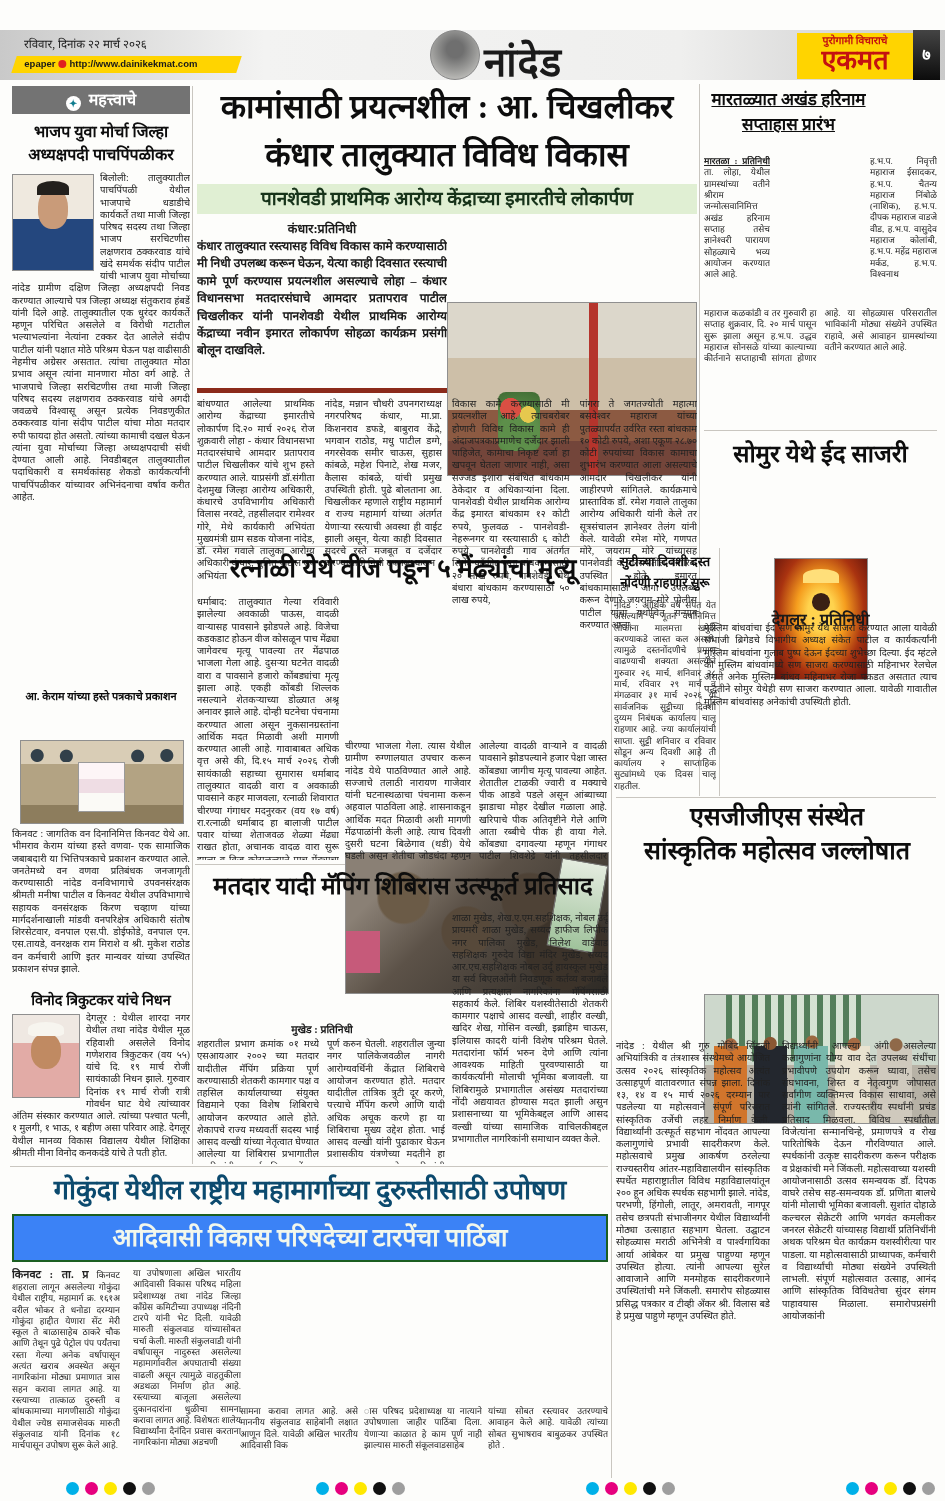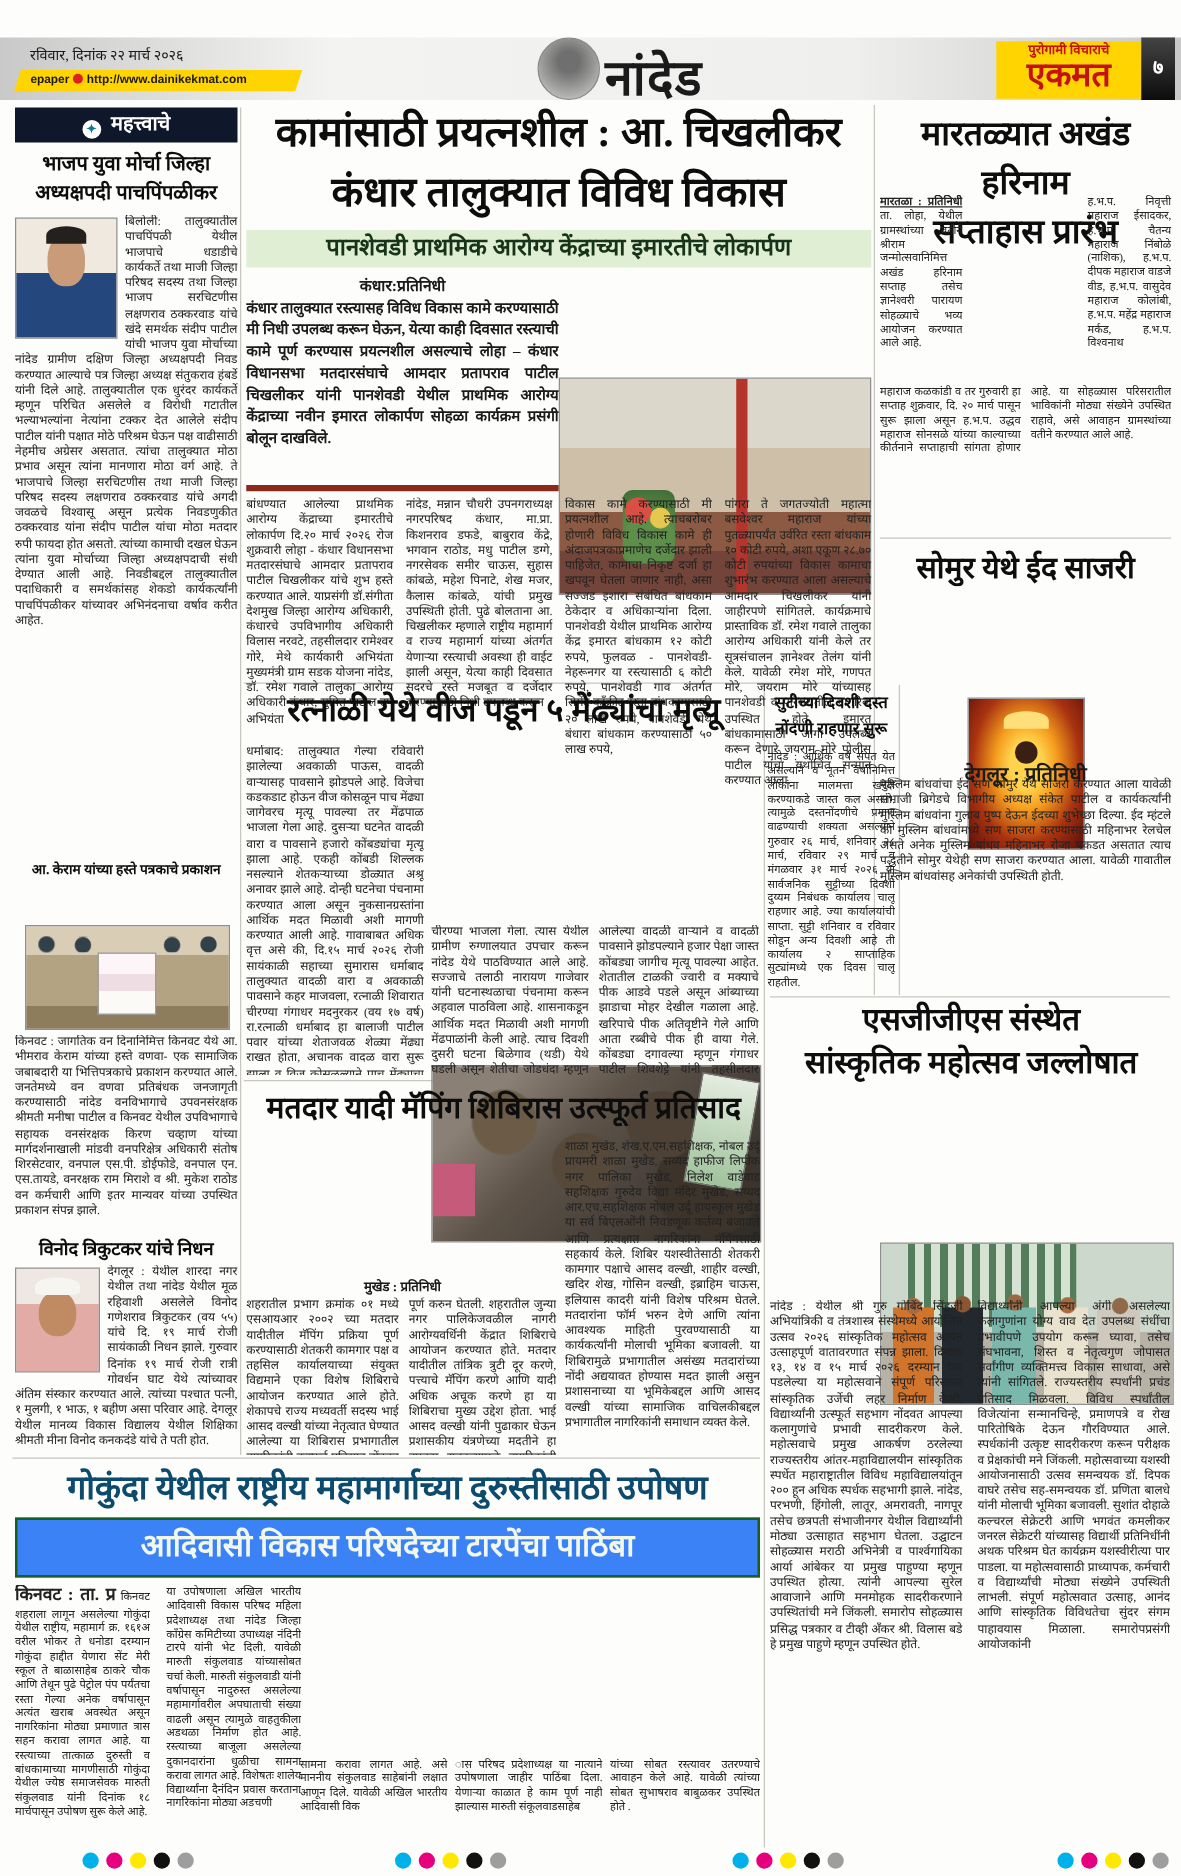--- a/index.html
+++ b/index.html
@@ -26,21 +26,21 @@
     background:radial-gradient(circle at 50% 38%,#6f6f6f 0 22%,#9a9a98 55%,#d9d8d4 100%);
     border:1px solid #888;}
   #mh-edition{left:484px;top:33px;font-size:40px;font-weight:900;letter-spacing:1px;}
   #mh-brandbox{left:797px;top:33px;width:116px;height:46px;background:#ffd400;text-align:center;}
   #mh-tagline{font-size:10.5px;font-weight:bold;color:#c41111;line-height:1.2;margin-top:2px;}
   #mh-brand{font-size:27px;font-weight:900;color:#c41111;line-height:0.9;}
   #mh-pagebox{left:913px;top:30px;width:27px;height:50px;background:linear-gradient(180deg,#444,#0c0c0c);
     color:#fff;font-size:16px;text-align:center;line-height:50px;font-weight:bold;}
 
   
-  #lc-badge{left:12px;top:86px;width:178px;height:28px;background:#0f172a;color:#fff;
+  #lc-badge{left:12px;top:86px;width:178px;height:28px;background:#737373;color:#fff;
     font-weight:bold;font-size:16px;text-align:center;line-height:28px;}
   .badge-ic{display:inline-block;width:15px;height:15px;border-radius:50%;background:#fff;color:#0e7c8f;
     font-size:10px;line-height:15px;margin-right:8px;vertical-align:-2px;}
   #lc-h1{left:12px;top:120px;width:178px;font-size:16px;line-height:1.45;}
   #lc-b1{left:12px;top:172px;width:178px;height:508px;}
   #lc-ph1{float:left;width:80px;height:95px;margin:2px 6px 3px 0;}
   .ph-bjp{background:linear-gradient(180deg,#efe9df 0 46%,#24477e 46% 100%);}
   .ph-bjp::before{content:"";position:absolute;left:31%;top:13%;width:38%;height:44%;border-radius:48% 48% 42% 42%;background:#c99b79;}
   .ph-bjp::after{content:"";position:absolute;left:30%;top:6%;width:40%;height:15%;border-radius:50% 50% 0 0;background:#23201d;}
   #lc-h2{left:12px;top:688px;width:178px;font-size:11px;line-height:1.5;}
@@ -92,21 +92,21 @@
     background:linear-gradient(180deg,#e4ecdf,#9fc29b);border:1px solid #777;}
   .ph-sheep::after{content:"";position:absolute;left:0;top:56%;width:13%;height:30%;background:#c65a7a;}
   #rt-c2{left:345px;top:740px;width:126px;height:120px;}
   #rt-c3{left:479px;top:740px;width:128px;height:120px;}
 
   
   #ds-h{left:614px;top:552px;width:102px;font-size:13px;line-height:1.6;}
   #ds-b{left:614px;top:600px;width:102px;height:196px;}
 
   
-  #mt-h{left:704px;top:88px;width:233px;font-size:27px;line-height:1.45;font-weight:900;}
+  #mt-h{left:672px;top:88px;width:233px;font-size:17px;line-height:1.45;font-weight:900;text-decoration:underline;}
   #mt-c1{left:704px;top:156px;width:66px;height:148px;}
   #mt-dl{font-weight:bold;font-size:9px;text-decoration:underline;}
   #mt-ph{left:774px;top:158px;width:92px;height:120px;}
   .ph-deity{background:radial-gradient(ellipse at 50% 44%,#ffd34e 0 20%,#f59d1e 38%,#a93310 66%,#570e0b 100%);}
   .ph-deity::before{content:"";position:absolute;left:40%;top:28%;width:20%;height:15%;border-radius:50%;background:#3a2014;}
   .ph-deity::after{content:"";position:absolute;left:30%;top:8%;width:40%;height:12%;border-radius:50% 50% 0 0;background:#ffdf7a;}
   #mt-c2{left:870px;top:156px;width:67px;height:148px;}
   #mt-cont{left:704px;top:308px;width:233px;height:118px;column-count:2;column-gap:8px;}
 
   
@@ -139,21 +139,21 @@
   #md-rc{left:452px;top:912px;width:156px;height:252px;}
   #md-dl{left:197px;top:1022px;width:250px;font-size:10.5px;}
   #md-c1{left:197px;top:1038px;width:122px;height:126px;}
   #md-c2{left:327px;top:1038px;width:118px;height:126px;}
 
   
   #gk-h{left:12px;top:1170px;width:596px;font-size:27px;font-weight:900;color:#0c4a6e;white-space:nowrap;}
   #gk-sub{left:12px;top:1214px;width:592px;height:44px;background:#3b82f6;border:2px solid #1b5e20;
     color:#f2f7ec;font-size:25px;font-weight:bold;text-align:center;line-height:44px;overflow:hidden;}
   #gk-c1{left:12px;top:1268px;width:108px;height:210px;}
-  #gk-dl{font-weight:bold;font-size:14px;}
+  #gk-dl{font-weight:bold;font-size:11px;}
   #gk-c2{left:133px;top:1268px;width:108px;height:210px;}
   #gk-b1{left:240px;top:1406px;width:118px;height:72px;}
   #gk-b2{left:364px;top:1406px;width:118px;height:72px;}
   #gk-b3{left:488px;top:1406px;width:120px;height:72px;}
 
   
   .dots{display:flex;gap:6px;top:1482px;}
   .dot{width:13px;height:13px;border-radius:50%;}
   .d-c{background:#00b0e8;} .d-m{background:#e6007e;} .d-y{background:#ffe800;} .d-k{background:#111;} .d-g{background:#9e9e9e;}
 </style>

